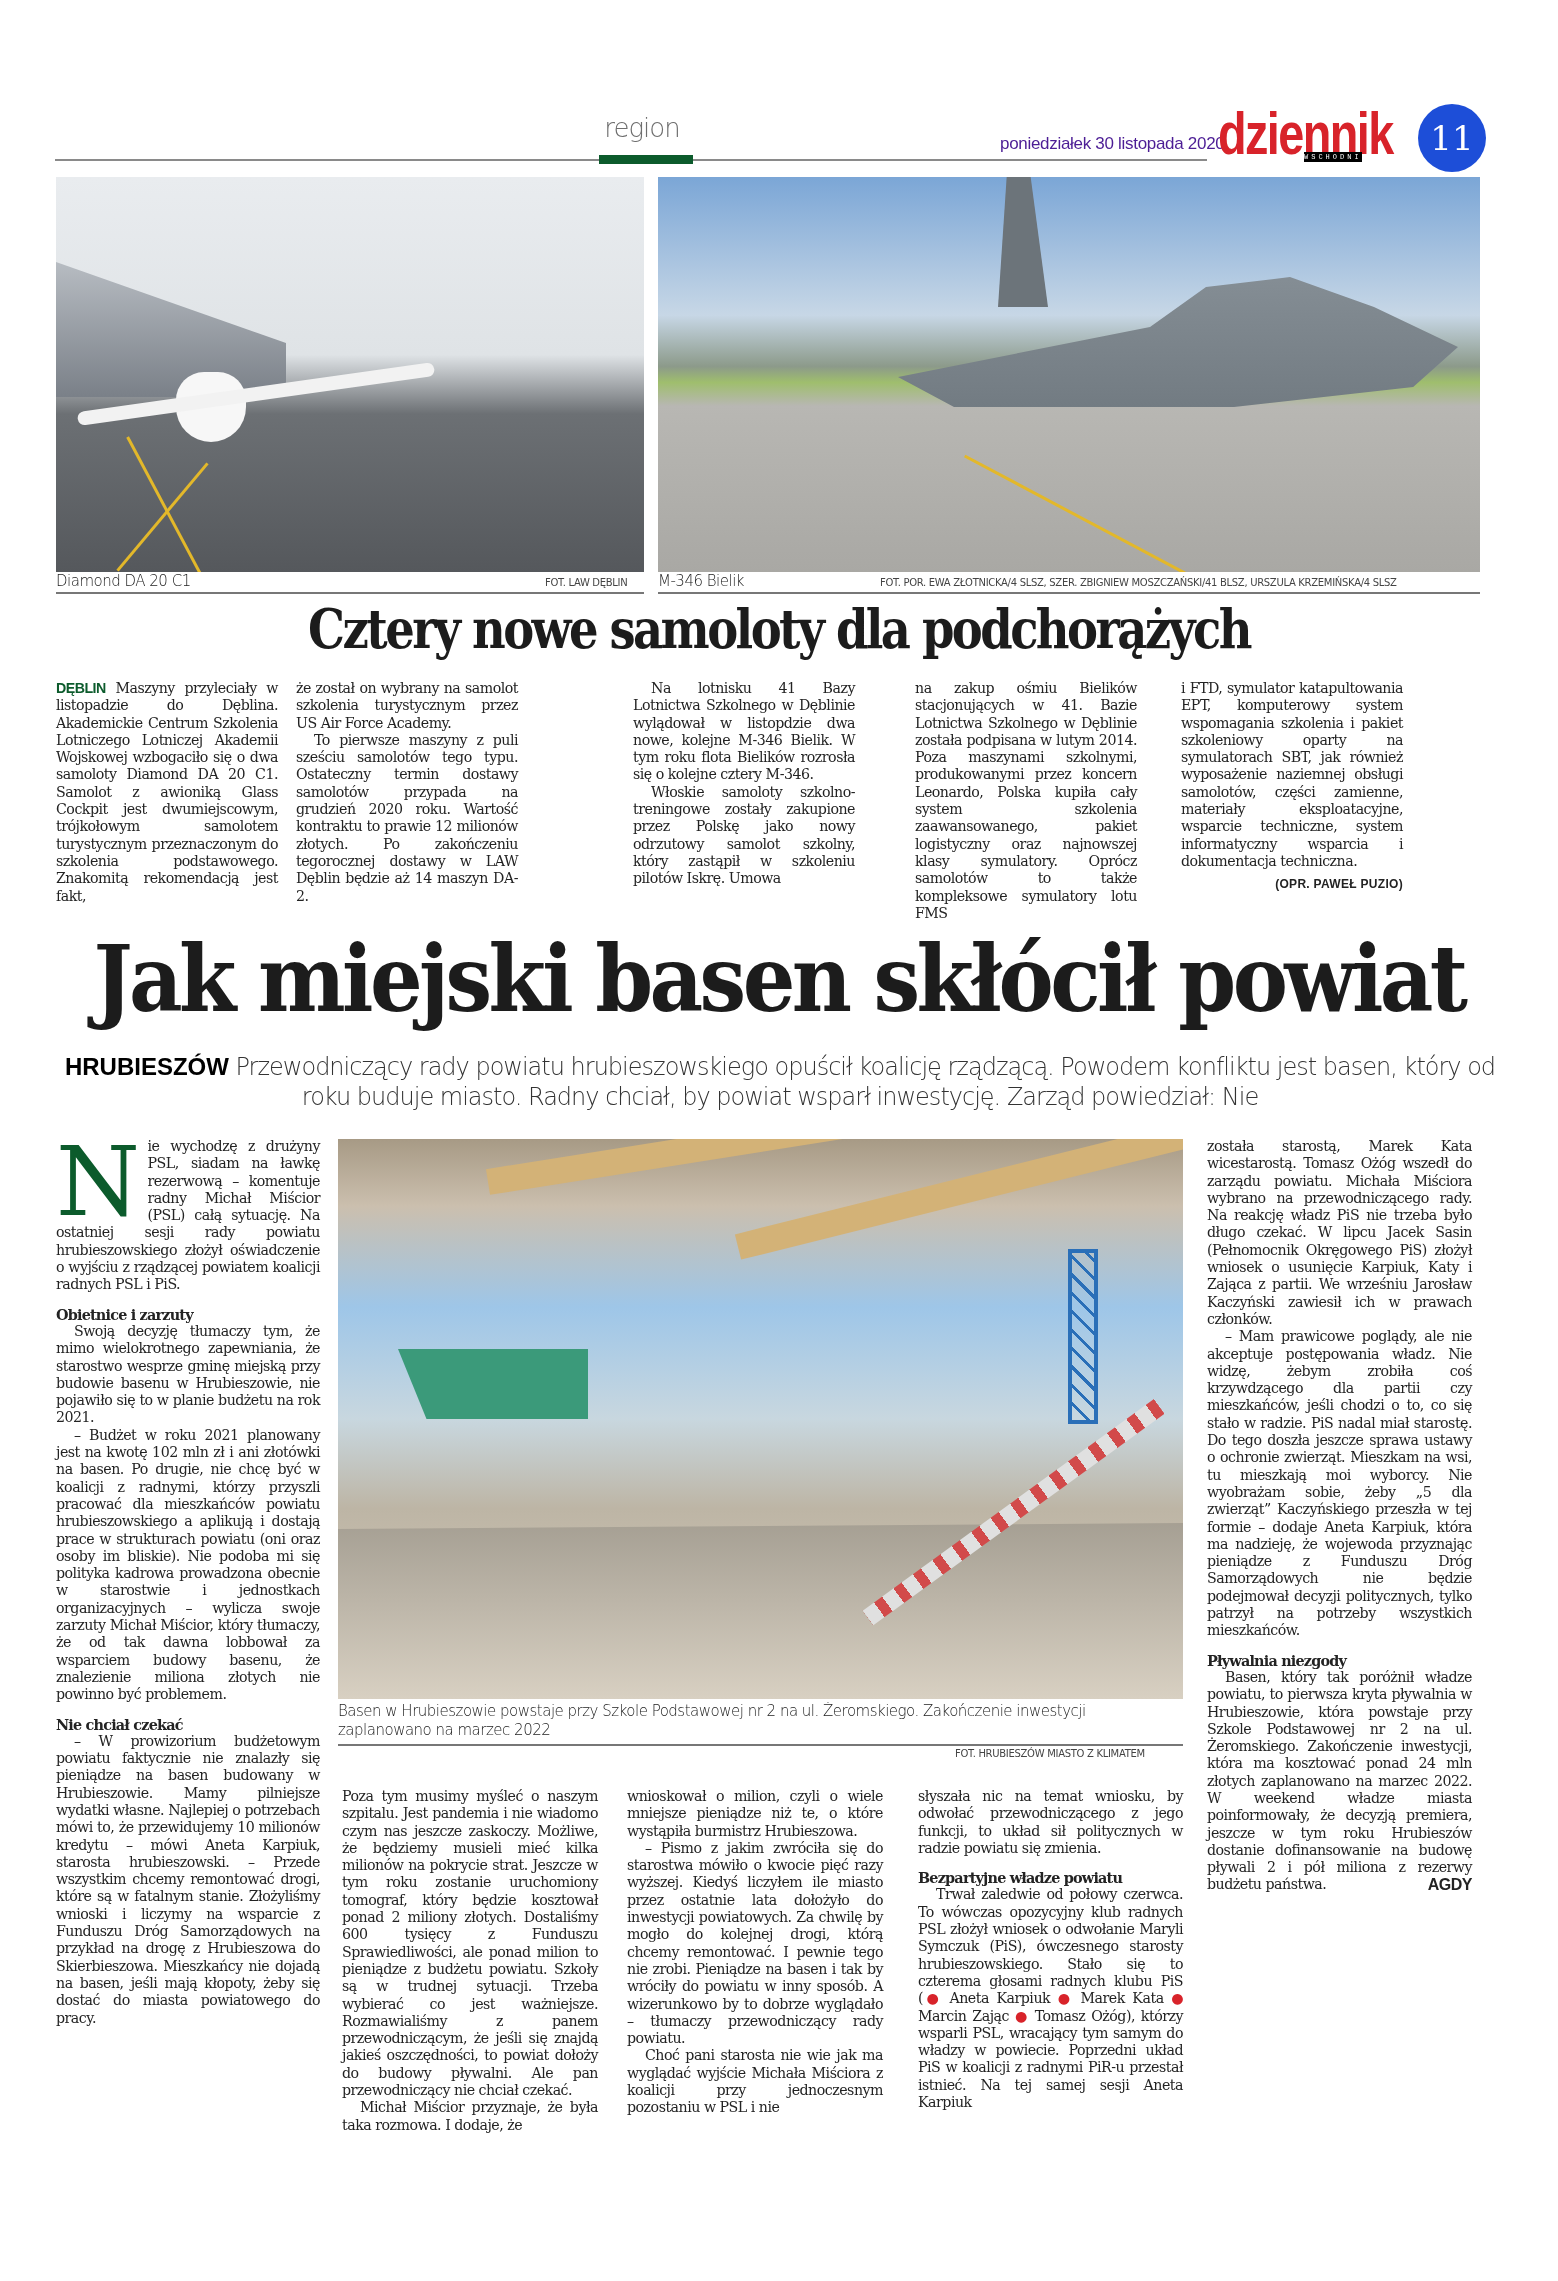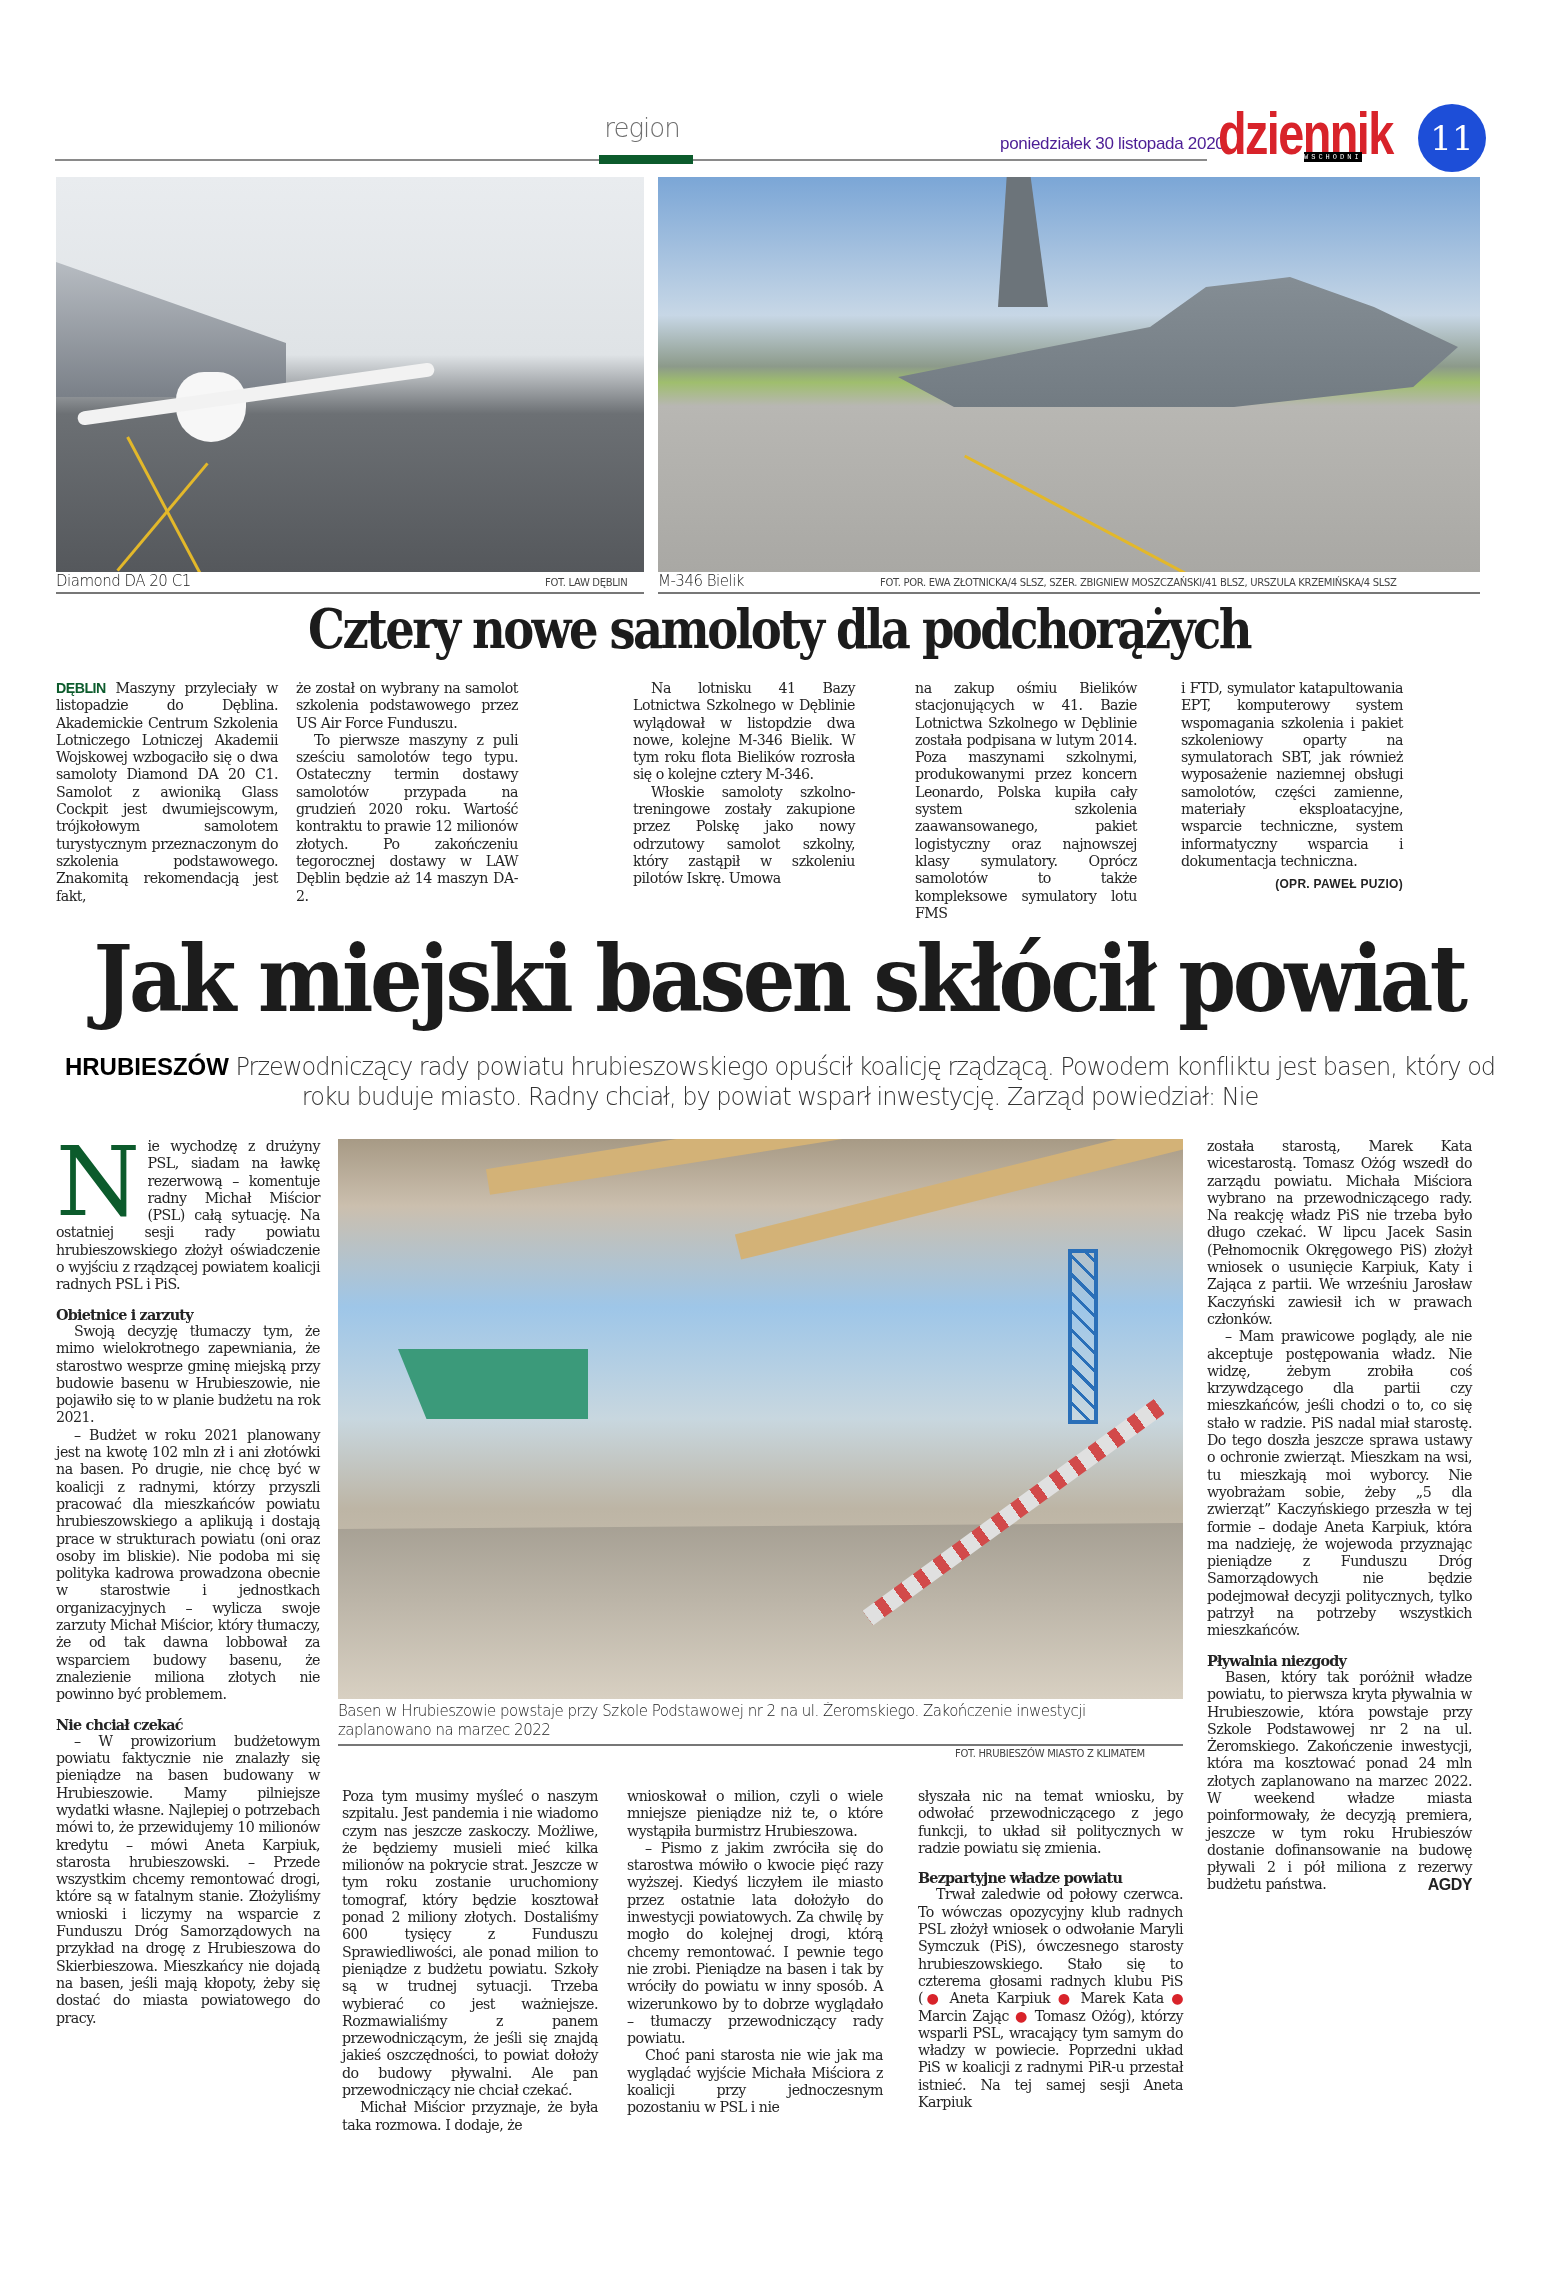--- a/index.html
+++ b/index.html
@@ -90,21 +90,21 @@
 <div class="credit" style="left:545px;top:577px;">FOT. LAW DĘBLIN</div>
 <div class="cap" style="left:658px;top:572px;">M-346 Bielik</div>
 <div class="credit" style="left:880px;top:577px;">FOT. POR. EWA ZŁOTNICKA/4 SLSZ, SZER. ZBIGNIEW MOSZCZAŃSKI/41 BLSZ, URSZULA KRZEMIŃSKA/4 SLSZ</div>
 
 <h1 class="h1 h1a">Cztery nowe samoloty dla podchorążych</h1>
 
 <div class="col" style="left:56px;top:680px;width:222px;">
   <p class="noind"><span class="dateline">DĘBLIN</span> <span>Maszyny przyleciały w listopadzie do Dęblina. Akademickie Centrum Szkolenia Lotniczego Lotniczej Akademii Wojskowej wzbogaciło się o dwa samoloty Diamond DA 20 C1. Samolot z awioniką Glass Cockpit jest dwumiejscowym, trójkołowym samolotem turystycznym przeznaczonym do szkolenia podstawowego. Znakomitą rekomendacją jest fakt,</span></p>
 </div>
 <div class="col" style="left:296px;top:680px;width:222px;">
-  <p class="noind">że został on wybrany na samolot szkolenia podstawowego przez US Air Force Funduszu.</p>
+  <p class="noind">że został on wybrany na samolot szkolenia turystycznym przez US Air Force Academy.</p>
   <p>To pierwsze maszyny z puli sześciu samolotów tego typu. Ostateczny termin dostawy samolotów przypada na grudzień 2020 roku. Wartość kontraktu to prawie 12 milionów złotych. Po zakończeniu tegorocznej dostawy w LAW Dęblin będzie aż 14 maszyn DA-2.</p>
 </div>
 <div class="col" style="left:633px;top:680px;width:222px;">
   <p>Na lotnisku 41 Bazy Lotnictwa Szkolnego w Dęblinie wylądował w listopdzie dwa nowe, kolejne M-346 Bielik. W tym roku flota Bielików rozrosła się o kolejne cztery M-346.</p>
   <p>Włoskie samoloty szkolno-treningowe zostały zakupione przez Polskę jako nowy odrzutowy samolot szkolny, który zastąpił w szkoleniu pilotów Iskrę. Umowa</p>
 </div>
 <div class="col" style="left:915px;top:680px;width:222px;">
   <p class="noind">na zakup ośmiu Bielików stacjonujących w 41. Bazie Lotnictwa Szkolnego w Dęblinie została podpisana w lutym 2014. Poza maszynami szkolnymi, produkowanymi przez koncern Leonardo, Polska kupiła cały system szkolenia zaawansowanego, pakiet logistyczny oraz najnowszej klasy symulatory. Oprócz samolotów to także kompleksowe symulatory lotu FMS</p>
 </div>
 <div class="col" style="left:1181px;top:680px;width:222px;">

